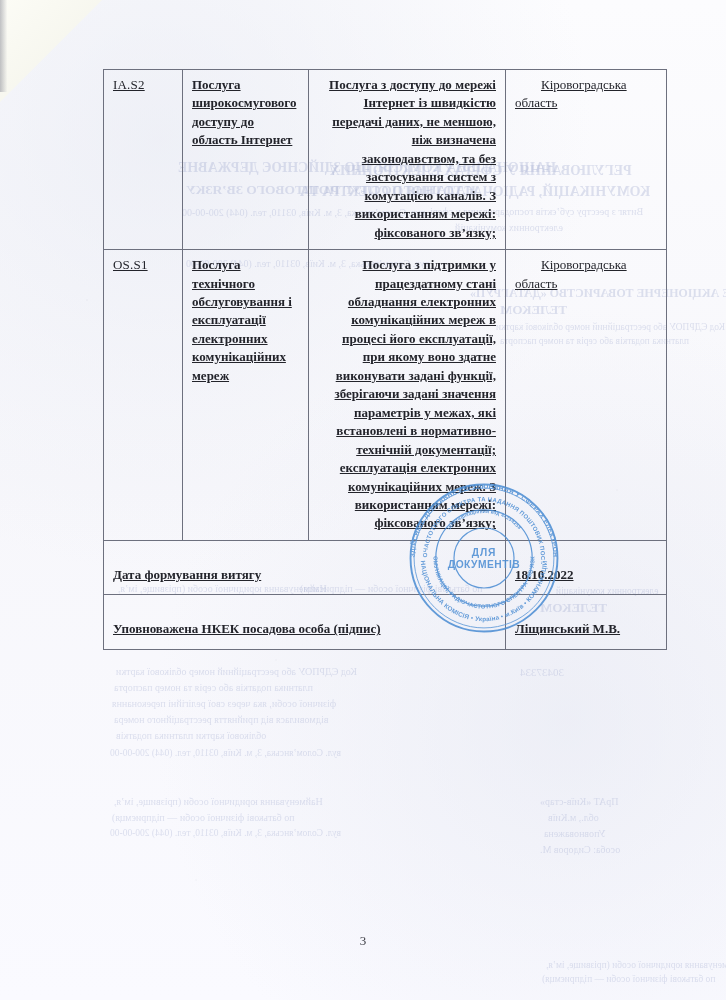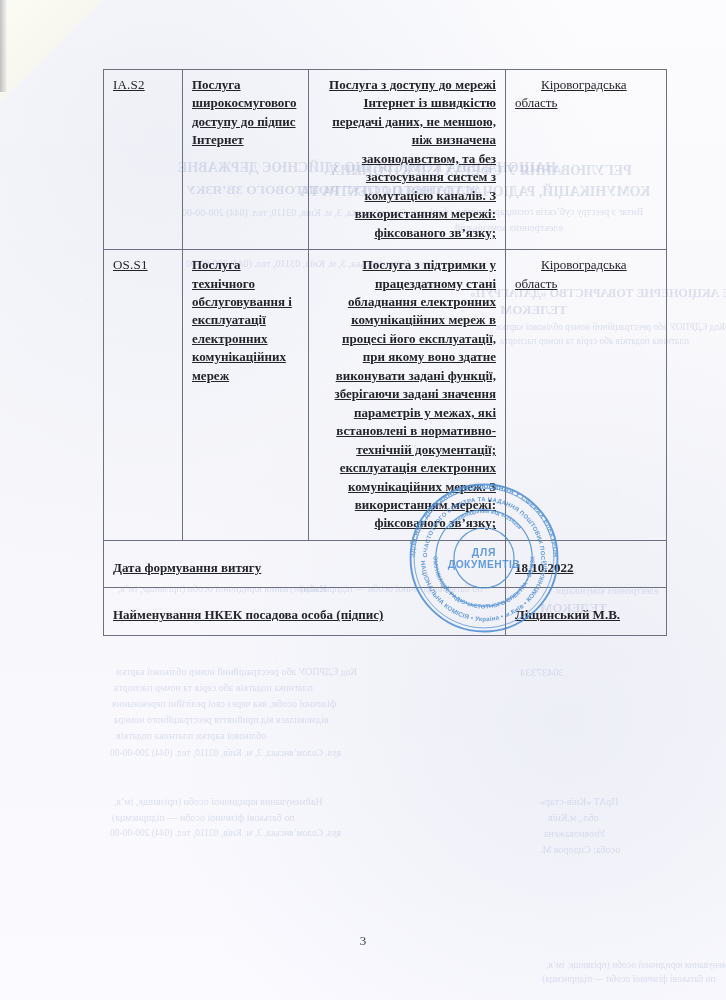--- a/index.html
+++ b/index.html
@@ -122,21 +122,21 @@
     font-weight: bold;
   }
   .cell-region {
     font-weight: normal;
     text-indent: 26px;
   }
   .cell-desc { word-spacing: .2px; text-align: right; }
 
   .row-footer td {
     font-weight: bold;
-    padding-top: 18px;
+    padding-top: 25px;
     padding-bottom: 10px;
     vertical-align: middle;
   }
   .row-footer .label { text-align: left; }
   .row-footer .value { text-align: left; }
 
   
   .stamp {
     position: absolute;
     left: 405px;
@@ -217,36 +217,36 @@
   <table class="doc-table">
     <colgroup>
       <col class="col-code">
       <col class="col-name">
       <col class="col-desc">
       <col class="col-region">
     </colgroup>
     <tbody>
       <tr>
         <td class="cell-code">IA.S2</td>
-        <td class="cell-name">Послуга широкосмугового доступу до підпис Інтернет</td>
+        <td class="cell-name">Послуга широкосмугового доступу до область Інтернет</td>
         <td class="cell-desc">Послуга з доступу до мережі Інтернет із швидкістю передачі даних, не меншою, ніж визначена законодавством, та без застосування систем з комутацією каналів.   З використанням мережі:  фіксованого зв’язку;</td>
         <td class="cell-region">Кіровоградська область</td>
       </tr>
       <tr>
         <td class="cell-code">OS.S1</td>
         <td class="cell-name">Послуга технічного обслуговування і експлуатації електронних комунікаційних мереж</td>
         <td class="cell-desc">Послуга з підтримки у працездатному стані обладнання електронних комунікаційних мереж в процесі його експлуатації, при якому воно здатне виконувати задані функції, зберігаючи задані значення параметрів у межах, які встановлені в нормативно-технічній документації; експлуатація електронних комунікаційних мереж.    З використанням мережі: фіксованого зв’язку;</td>
         <td class="cell-region">Кіровоградська область</td>
       </tr>
       <tr class="row-footer">
         <td class="label" colspan="3">Дата формування витягу</td>
         <td class="value">18.10.2022</td>
       </tr>
       <tr class="row-footer">
-        <td class="label" colspan="3">Найменування НКЕК посадова особа (підпис)</td>
+        <td class="label" colspan="3">Уповноважена НКЕК посадова особа (підпис)</td>
         <td class="value">Ліщинський М.В.</td>
       </tr>
     </tbody>
   </table>
 
   <div class="stamp">
     <svg viewBox="0 0 200 200" xmlns="http://www.w3.org/2000/svg" aria-hidden="true">
       <defs>
         <path id="arcOuterTop" d="M 100,100 m -88,0 a 88,88 0 1,1 176,0" fill="none"></path>
         <path id="arcOuterBot" d="M 100,100 m -80,0 a 80,80 0 1,0 160,0" fill="none"></path>

